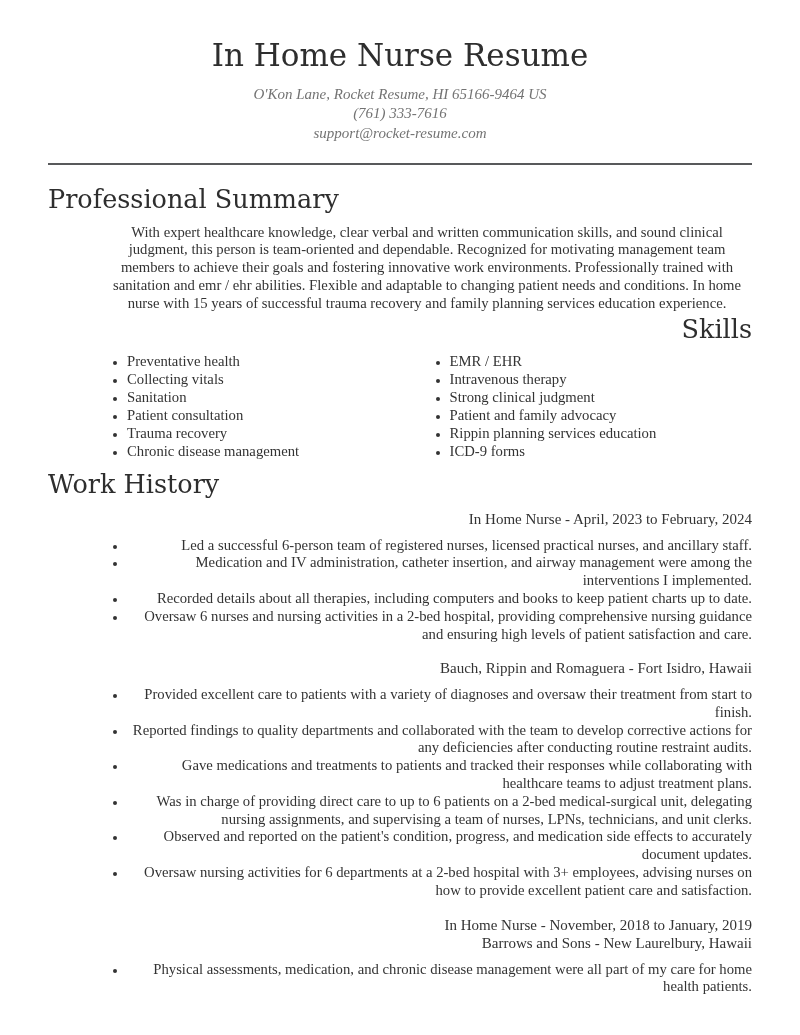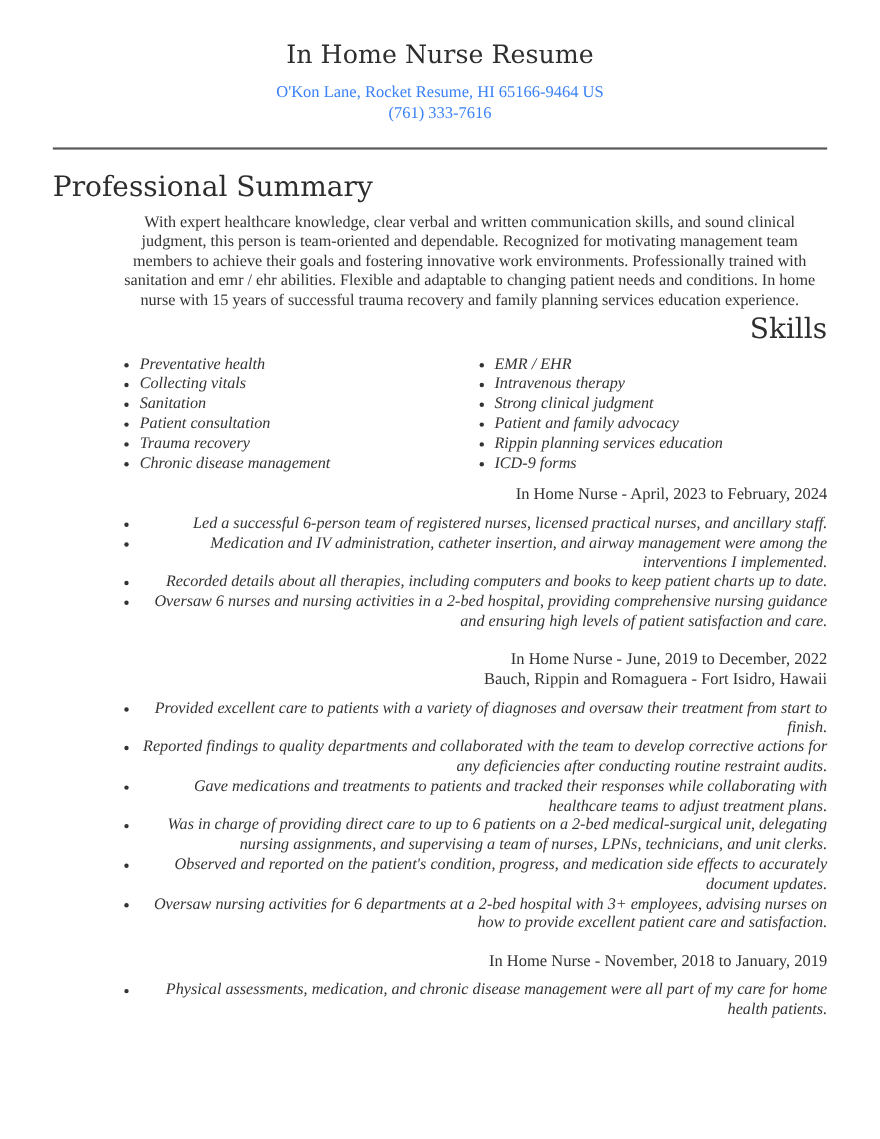--- a/index.html
+++ b/index.html
@@ -9,24 +9,24 @@
     font-family: "Liberation Serif", "DejaVu Serif", serif;
     color: #333333;
   }
   .page { padding: 0 48px; }
 
   
   .doc-header { text-align: center; }
   h1 {
     margin-top: 36px;
     font-family: "DejaVu Serif", "Liberation Serif", serif;
-    font-size: 23px; font-weight: 500; line-height: 1.25; color: #2e2e2e;
+    font-size: 31px; font-weight: 500; line-height: 1.25; color: #2e2e2e;
   }
   .contact-block { margin-top: 10px; }
-  .contact-line { font-size: 15px; line-height: 19.5px; color: #3b82f6; }
+  .contact-line { font-size: 15px; line-height: 19.5px; color: #737373; font-style: italic; }
 
   hr.divider {
     margin-top: 20px; border: none;
     border-top: 2px solid #58595b; height: 0;
   }
 
   
   h2 {
     font-family: "DejaVu Serif", "Liberation Serif", serif;
     font-size: 25.5px; font-weight: 500; line-height: 1.15; color: #2e2e2e;
@@ -37,21 +37,21 @@
 
   .indent { margin-left: 59px; }
 
   
   .summary-text {
     margin-top: 9px; width: 640px;
     font-size: 14.7px; line-height: 17.8px; text-align: center;
   }
 
   
-  ul { list-style: disc outside; font-style: italic; }
+  ul { list-style: disc outside; }
   ul li { line-height: 18px; font-size: 14.7px; margin: 0; }
   li::marker { color: #333; font-size: 12px; }
 
   .skills-cols { display: flex; margin-top: 8px; }
   .skills-cols ul { flex: 1; padding-left: 20px; }
 
   
   .jobs { }
   .job:first-child { margin-top: 11px; }
   .job { margin-top: 16px; text-align: right; }
@@ -64,20 +64,21 @@
 </head>
 <body>
 
 <div class="page">
 
   <header class="doc-header">
     <h1>In Home Nurse Resume</h1>
     <div class="contact-block">
       <div class="contact-line">O'Kon Lane, Rocket Resume, HI 65166-9464 US</div>
       <div class="contact-line">(761) 333-7616</div>
+      <div class="contact-line">support@rocket-resume.com</div>
     </div>
   </header>
 
   <hr class="divider">
 
   <section>
     <h2 id="summary-heading">Professional Summary</h2>
     <p class="summary-text indent">With expert healthcare knowledge, clear verbal and written communication skills, and sound clinical judgment, this person is team-oriented and dependable. Recognized for motivating management team members to achieve their goals and fostering innovative work environments. Professionally trained with sanitation and emr / ehr abilities. Flexible and adaptable to changing patient needs and conditions. In home nurse with 15 years of successful trauma recovery and family planning services education experience.</p>
   </section>
 
@@ -97,44 +98,45 @@
           <li>Intravenous therapy</li>
           <li>Strong clinical judgment</li>
           <li>Patient and family advocacy</li>
           <li>Rippin planning services education</li>
           <li>ICD-9 forms</li>
         </ul>
     </div>
   </section>
 
   <section>
+    <h2 id="work-history-heading">Work History</h2>
     <div class="jobs indent">
         <div class="job">
           <div class="job-title">In Home Nurse - April, 2023 to February, 2024</div>
           <ul class="bullets">
             <li>Led a successful 6-person team of registered nurses, licensed practical nurses, and ancillary staff.</li>
             <li>Medication and IV administration, catheter insertion, and airway management were among the interventions I implemented.</li>
             <li>Recorded details about all therapies, including computers and books to keep patient charts up to date.</li>
             <li>Oversaw 6 nurses and nursing activities in a 2-bed hospital, providing comprehensive nursing guidance and ensuring high levels of patient satisfaction and care.</li>
           </ul>
         </div>
         <div class="job">
-          <div class="job-title">In Home Nurse - June, 2019 to December, 2022</div>
           <div class="job-company">Bauch, Rippin and Romaguera - Fort Isidro, Hawaii</div>
           <ul class="bullets">
             <li>Provided excellent care to patients with a variety of diagnoses and oversaw their treatment from start to finish.</li>
             <li>Reported findings to quality departments and collaborated with the team to develop corrective actions for any deficiencies after conducting routine restraint audits.</li>
             <li>Gave medications and treatments to patients and tracked their responses while collaborating with healthcare teams to adjust treatment plans.</li>
             <li>Was in charge of providing direct care to up to 6 patients on a 2-bed medical-surgical unit, delegating nursing assignments, and supervising a team of nurses, LPNs, technicians, and unit clerks.</li>
             <li>Observed and reported on the patient's condition, progress, and medication side effects to accurately document updates.</li>
             <li>Oversaw nursing activities for 6 departments at a 2-bed hospital with 3+ employees, advising nurses on how to provide excellent patient care and satisfaction.</li>
           </ul>
         </div>
         <div class="job">
           <div class="job-title">In Home Nurse - November, 2018 to January, 2019</div>
+          <div class="job-company">Barrows and Sons - New Laurelbury, Hawaii</div>
           <ul class="bullets">
             <li>Physical assessments, medication, and chronic disease management were all part of my care for home health patients.</li>
           </ul>
         </div>
       </div>
   </section>
 
 </div>
 
 </body></html>

